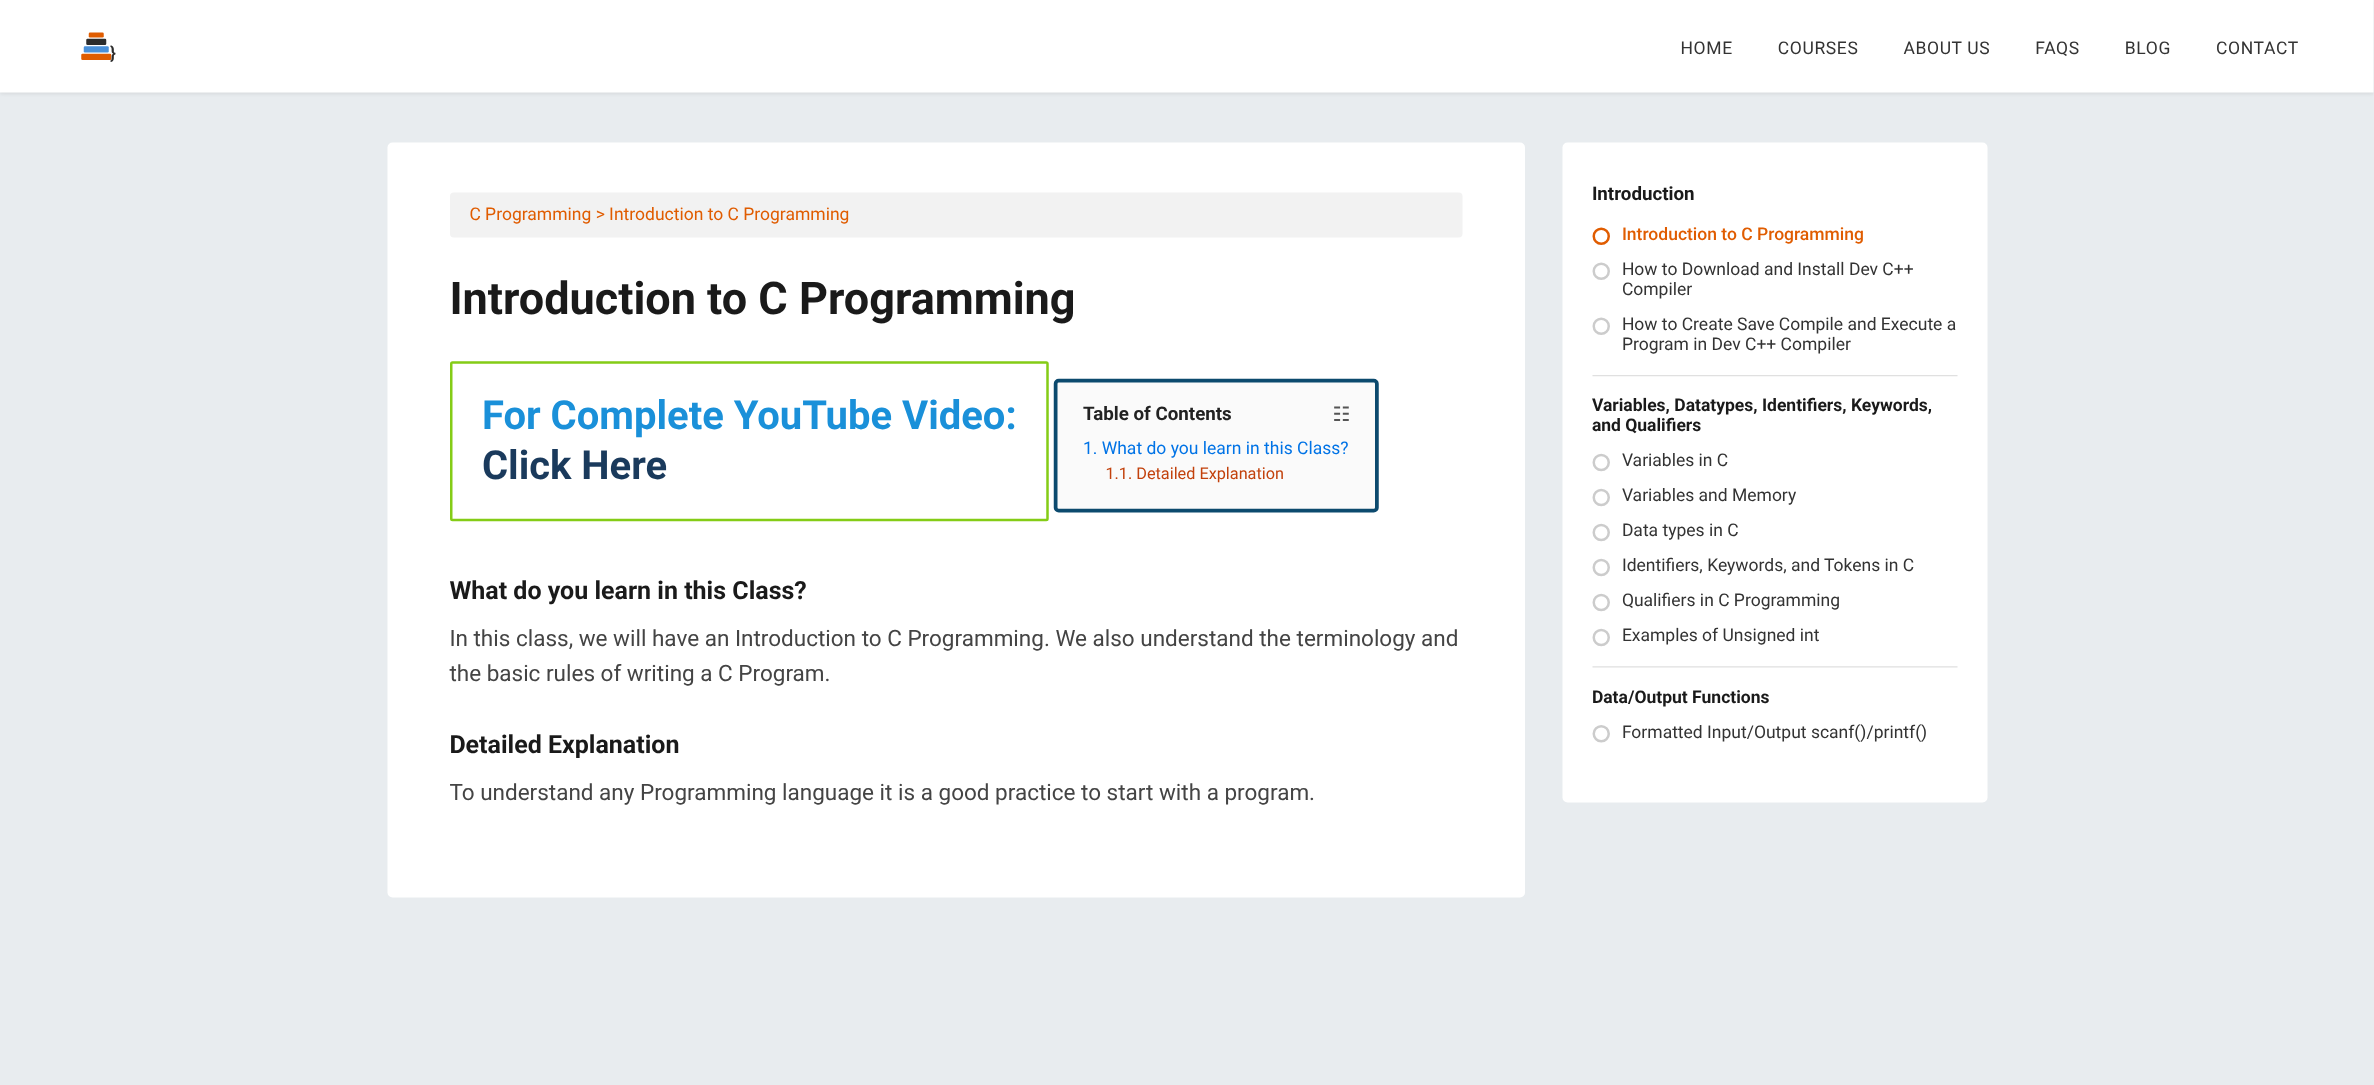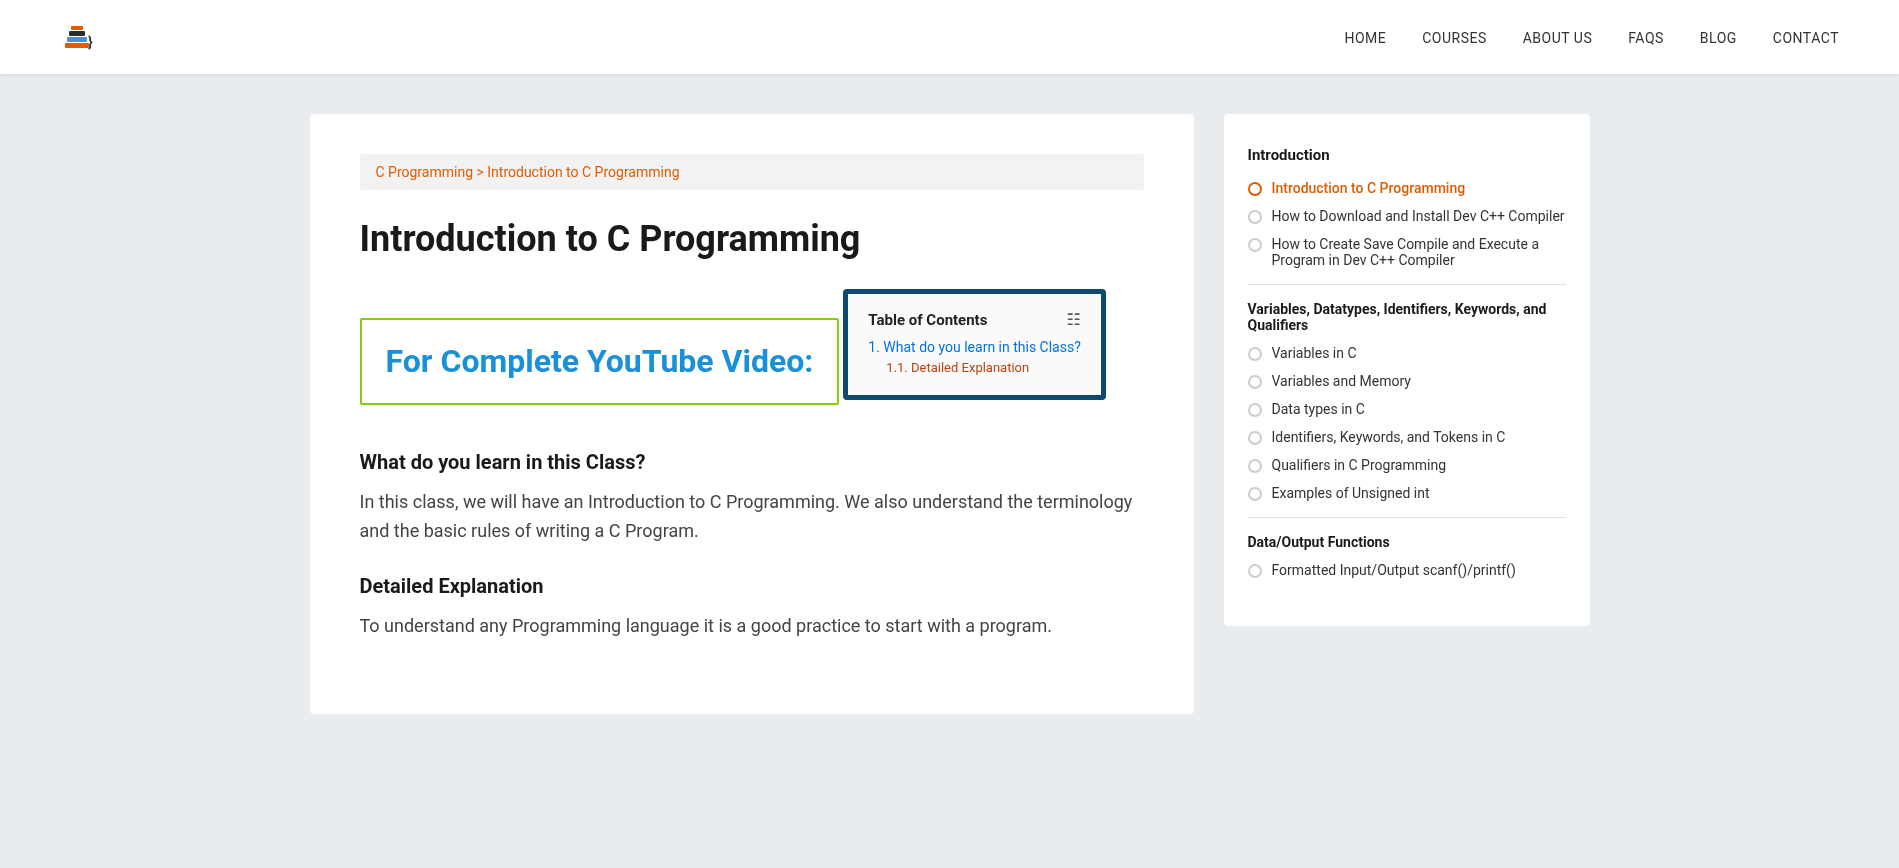--- a/index.html
+++ b/index.html
@@ -101,21 +101,21 @@
     .youtube-line2 {
       font-size: 32px;
       font-weight: 700;
       color: #1a3a5c;
       display: block;
       line-height: 1.3;
     }
 
     
     .toc-box {
-      border: 5px solid #0c4a6e;
+      border: 3px solid #0c4a6e;
       border-radius: 4px;
       padding: 16px 20px;
       display: inline-block;
       background: #fafafa;
       margin-bottom: 40px;
       min-width: 260px;
     }
     .toc-header {
       display: flex;
       align-items: center;
@@ -163,21 +163,21 @@
     }
     .section-body {
       font-size: 18px;
       color: #444;
       line-height: 1.6;
       margin-bottom: 28px;
     }
 
     
     .sidebar {
-      width: 366px;
+      width: 340px;
       flex-shrink: 0;
       background: #fff;
       border-radius: 4px;
       padding: 28px 24px 36px 24px;
     }
     .sidebar-section-title {
       font-size: 15px;
       font-weight: 700;
       color: #1a1a1a;
       margin-bottom: 16px;
@@ -277,20 +277,21 @@
       <a href="#">Introduction to C Programming</a>
     </div>
 
     
     <h1 class="page-title">Introduction to C Programming</h1>
 
     
     <div class="youtube-box">
       <a href="#">
         <span class="youtube-line1">For Complete YouTube Video:</span>
+        <span class="youtube-line2">Click Here</span>
       </a>
     </div>
 
     
     <div class="toc-box">
       <div class="toc-header">
         <span class="toc-title">Table of Contents</span>
         <span class="toc-icon">☷</span>
       </div>
       <ul class="toc-list">

